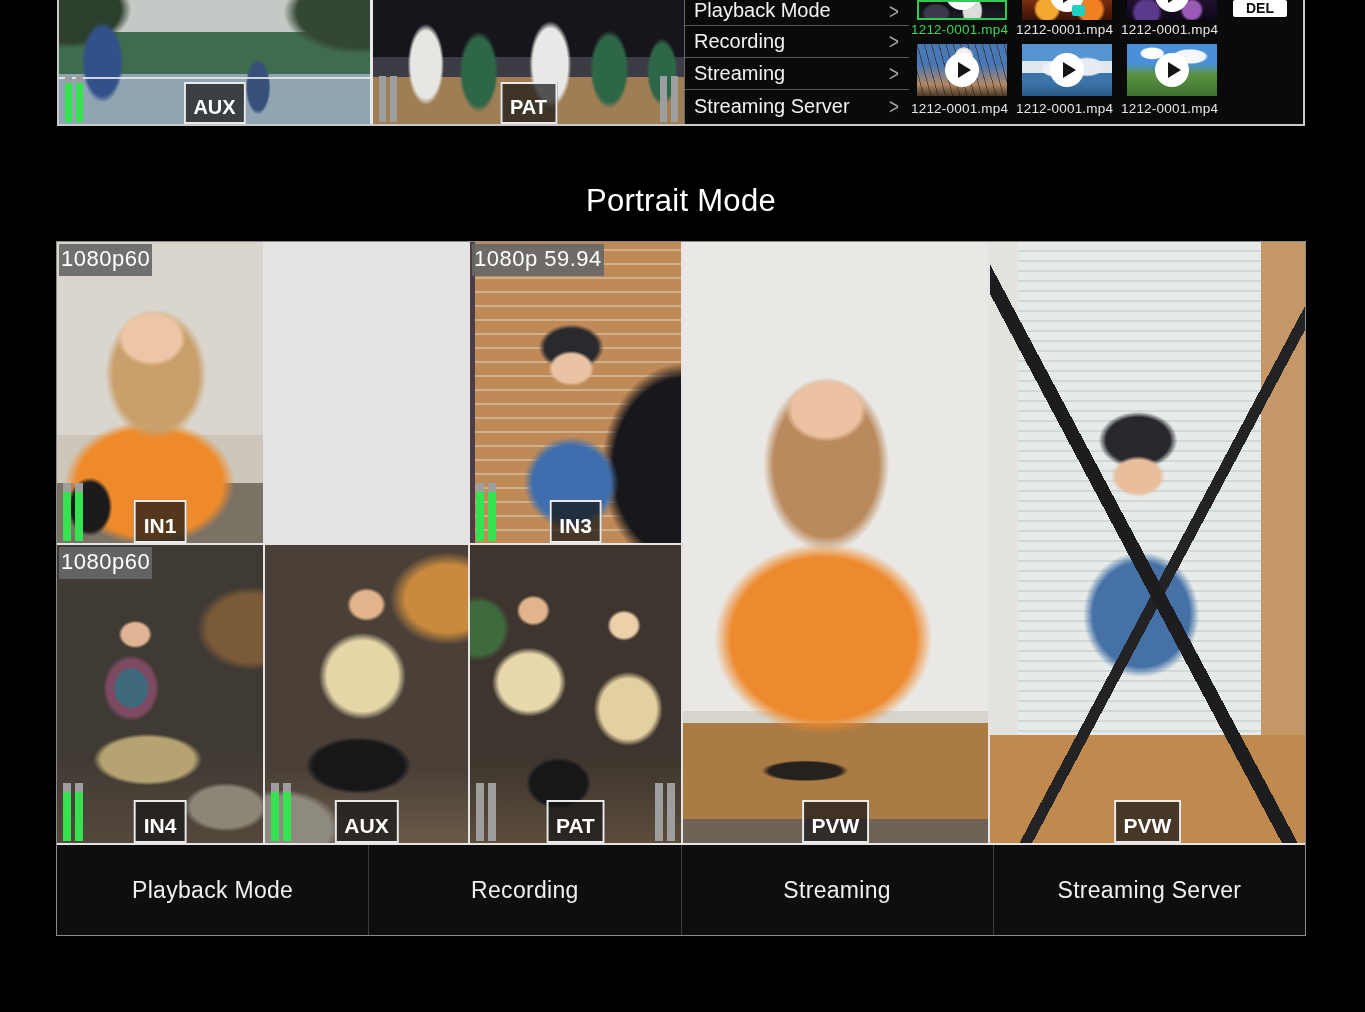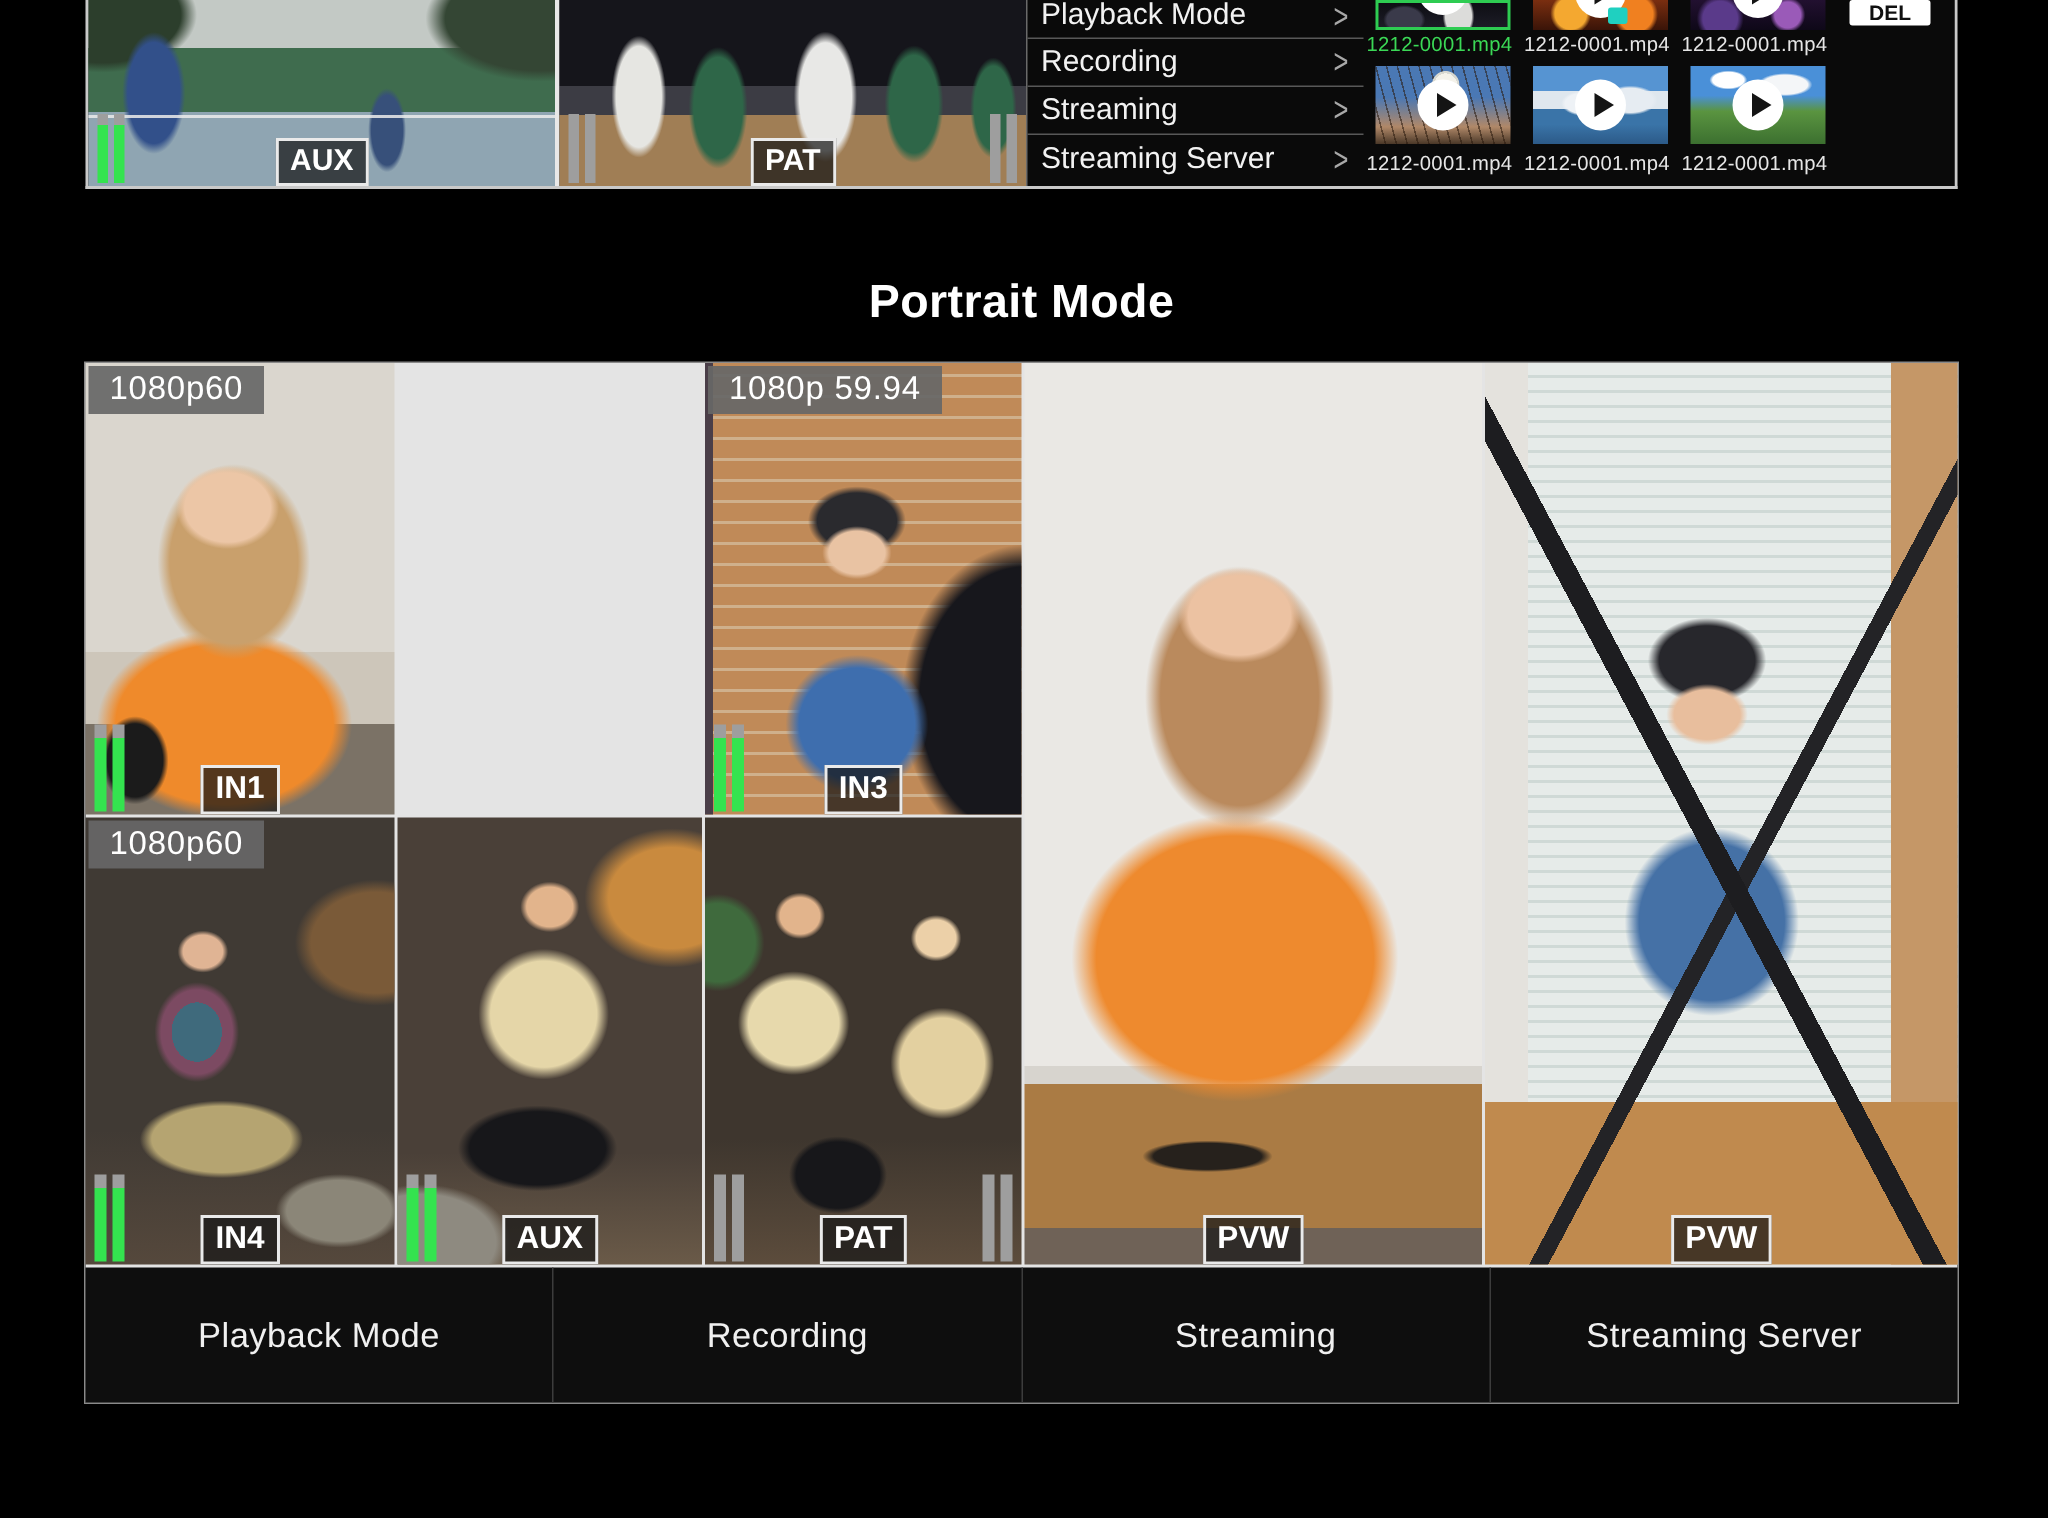--- a/index.html
+++ b/index.html
@@ -36,39 +36,39 @@
     width:34px;height:34px;border-radius:50%;background:#fff;}
   .play::after{content:"";position:absolute;left:13px;top:9px;
     border-left:13px solid #141414;border-top:8px solid transparent;border-bottom:8px solid transparent;}
   .play.cut{top:auto;bottom:8px;transform:translate(-50%,0);}
   .file-ico{position:absolute;left:55%;top:5px;width:13px;height:11px;background:#1fd0c0;border-radius:2px;}
   .del-btn{position:absolute;right:16px;top:0;width:54px;height:17px;background:#fff;color:#101010;
     font-size:14px;font-weight:700;text-align:center;line-height:16px;border-radius:2px;}
 
   
   .sec-title{left:57px;top:183px;width:1248px;text-align:center;
-    font-size:31px;font-weight:700;letter-spacing:.3px;color:#fff;}
+    font-size:31px;font-weight:400;letter-spacing:.3px;color:#fff;}
 
   
   .mv{left:57px;top:242px;width:1248px;height:693px;background:#e4e4e4;outline:1px solid #8a8a8a;}
   .cell{position:absolute;overflow:hidden;background:#222;}
   .c-in1{left:0;top:0;width:206px;height:301px;}
   .c-in2{left:208px;top:0;width:203px;height:301px;}
   .c-in3{left:413px;top:0;width:211px;height:301px;}
   .c-pvw1{left:626px;top:0;width:305px;height:601px;}
   .c-pvw2{left:933px;top:0;width:315px;height:601px;}
   .c-in4{left:0;top:303px;width:206px;height:298px;}
   .c-aux2{left:208px;top:303px;width:203px;height:298px;}
   .c-pat2{left:413px;top:303px;width:211px;height:298px;}
 
   .badge{position:absolute;bottom:0;left:50%;transform:translateX(-50%);
     background:rgba(24,24,24,.72);border:2px solid #eaeaea;color:#fff;
-    font-size:21px;font-weight:700;line-height:1.2;padding:1px 8px 3px;white-space:nowrap;}
+    font-size:21px;font-weight:700;line-height:1.2;padding:11px 8px 3px;white-space:nowrap;}
   .res{position:absolute;top:2px;left:2px;background:rgba(103,103,103,.92);color:#fff;
-    font-size:22px;font-weight:500;padding:2px 14px 4px;letter-spacing:.5px;white-space:nowrap;}
+    font-size:22px;font-weight:500;padding:2px 2px 4px;letter-spacing:.5px;white-space:nowrap;}
 
   .meters{position:absolute;left:6px;bottom:2px;display:flex;gap:4px;}
   .meters .bar{width:8px;height:58px;background:linear-gradient(#9e9e9e 0 16%,#34e34f 16%);}
   .meters.gray .bar{background:#9e9e9e;}
   .meters.right{left:auto;right:6px;}
   .meters.small .bar{width:7px;height:46px;}
 
   
   .mv-menu{position:absolute;left:0;top:603px;width:1248px;height:90px;background:#0e0e0e;display:flex;}
   .tab{flex:1;position:relative;display:flex;align-items:center;justify-content:center;

